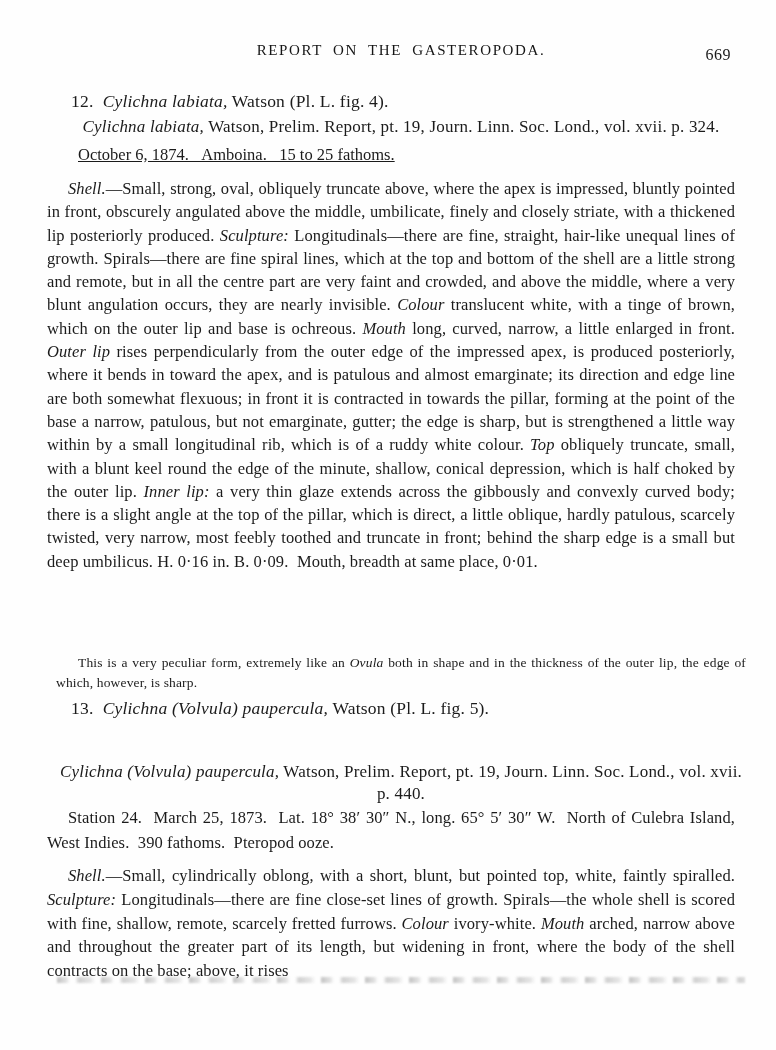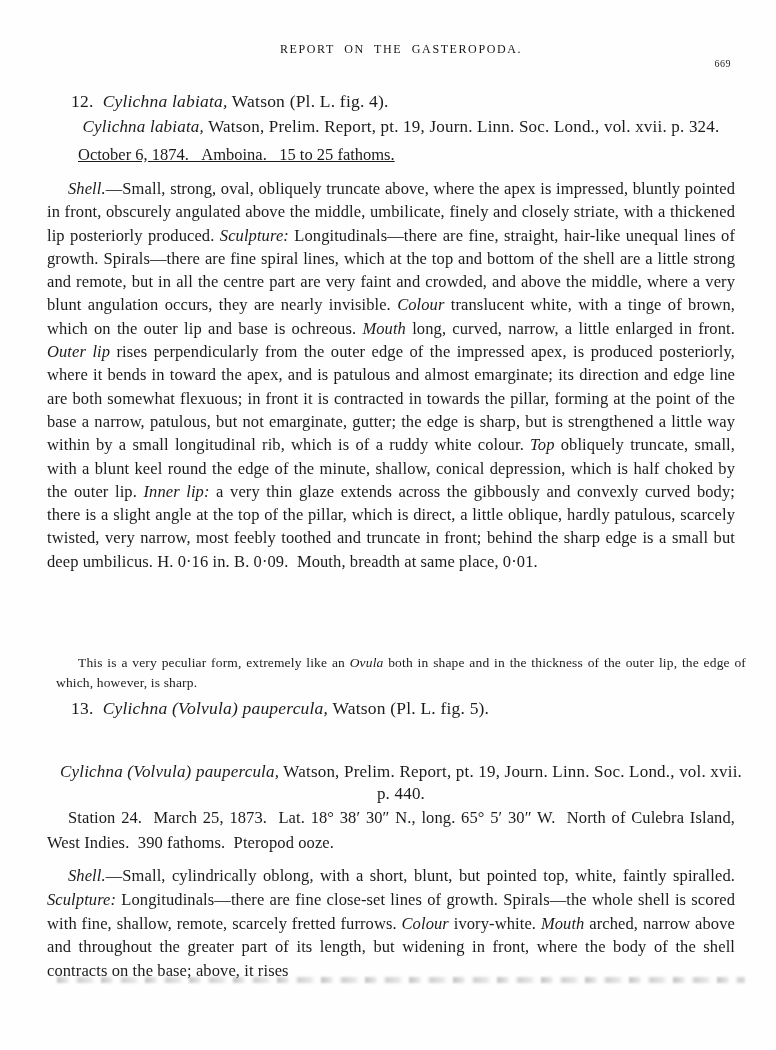--- a/index.html
+++ b/index.html
@@ -21,30 +21,30 @@
   
   .running-head {
     position: absolute;
     top: 42px;
     left: 57px;
     right: 31px;
     height: 20px;
   }
   .rh-title {
     text-align: center;
-    font-size: 12px;
+    font-size: 15px;
     letter-spacing: 1.6px;
     word-spacing: 5px;
     color: #151515;
   }
   .rh-num {
     position: absolute;
-    top: 16px;
+    top: 4px;
     right: 14px;
-    font-size: 10px;
+    font-size: 16px;
     letter-spacing: 0.5px;
   }
 
   
   .h-entry {
     position: absolute;
     left: 71px;
     font-size: 17.5px;
     letter-spacing: 0.2px;
     white-space: nowrap;

